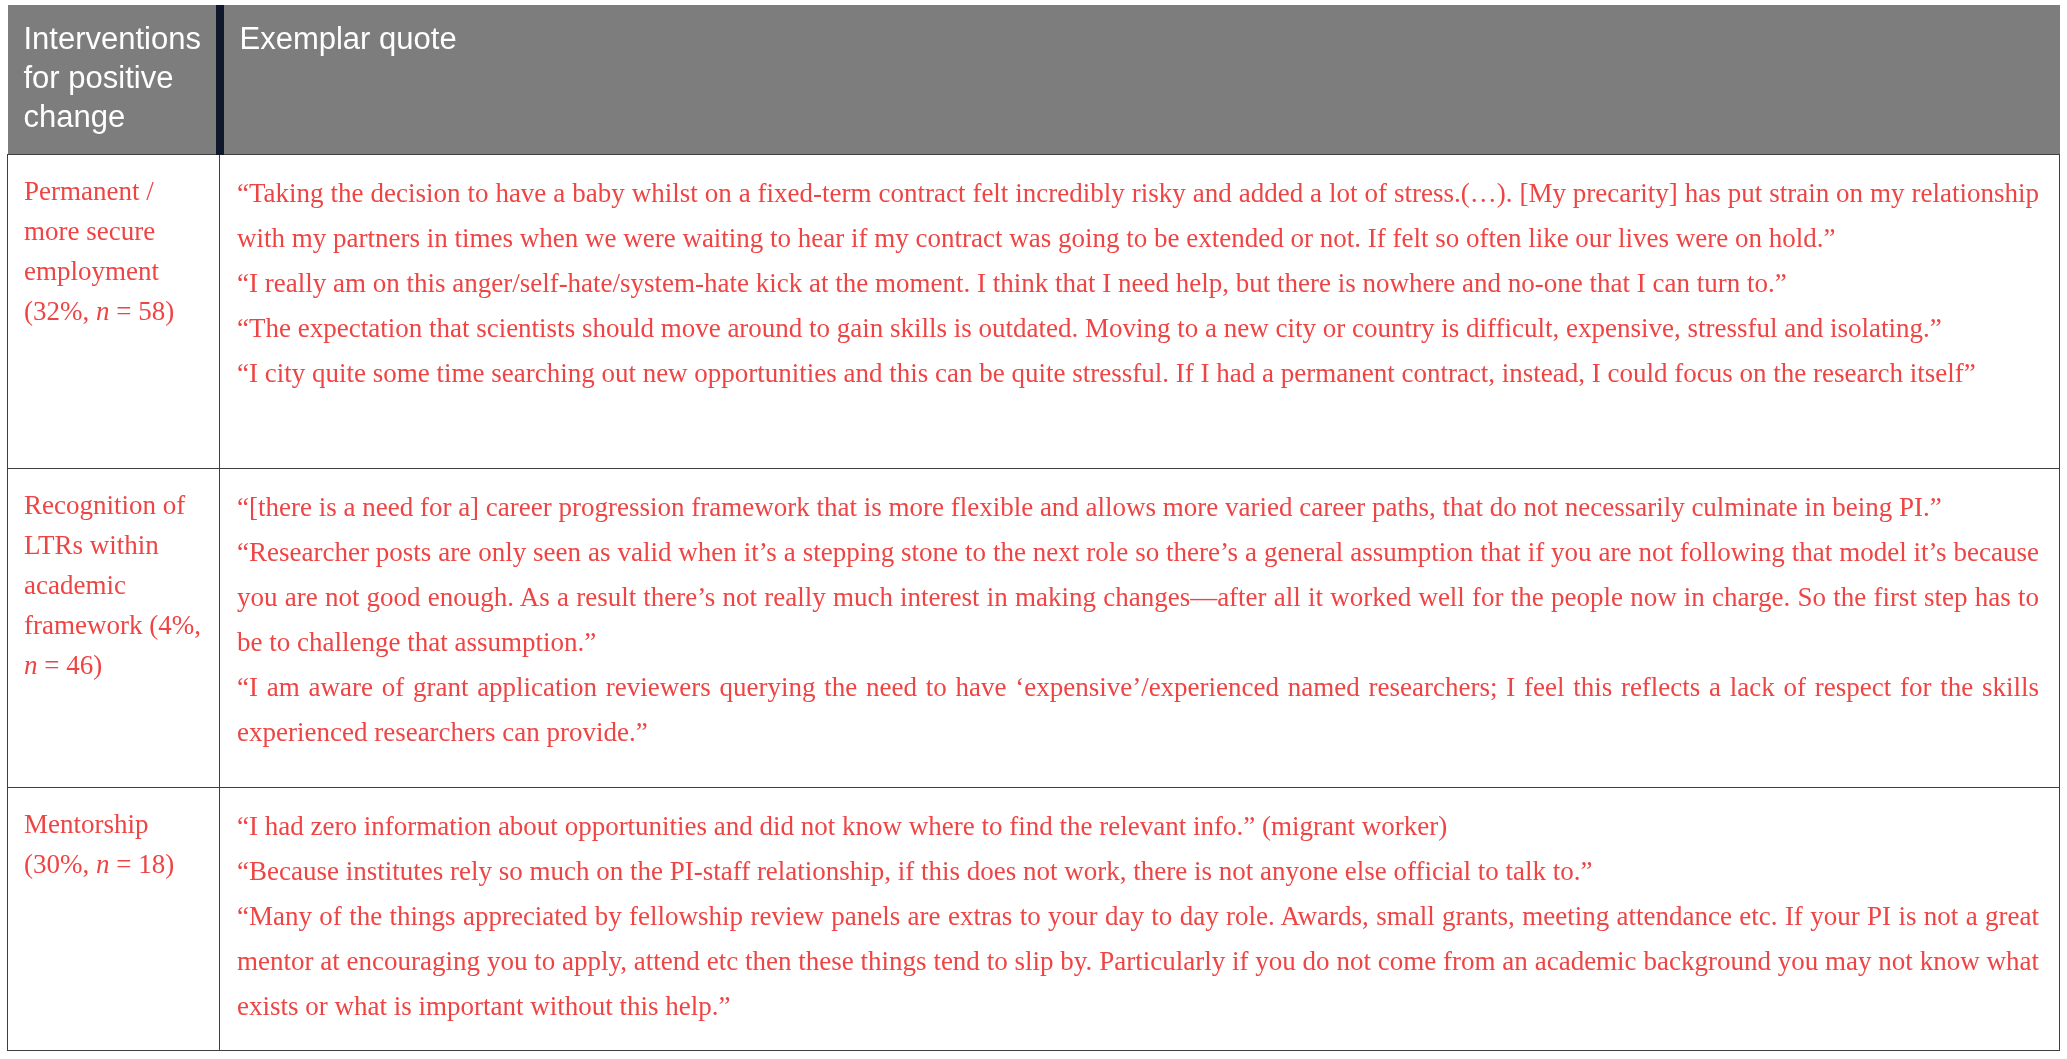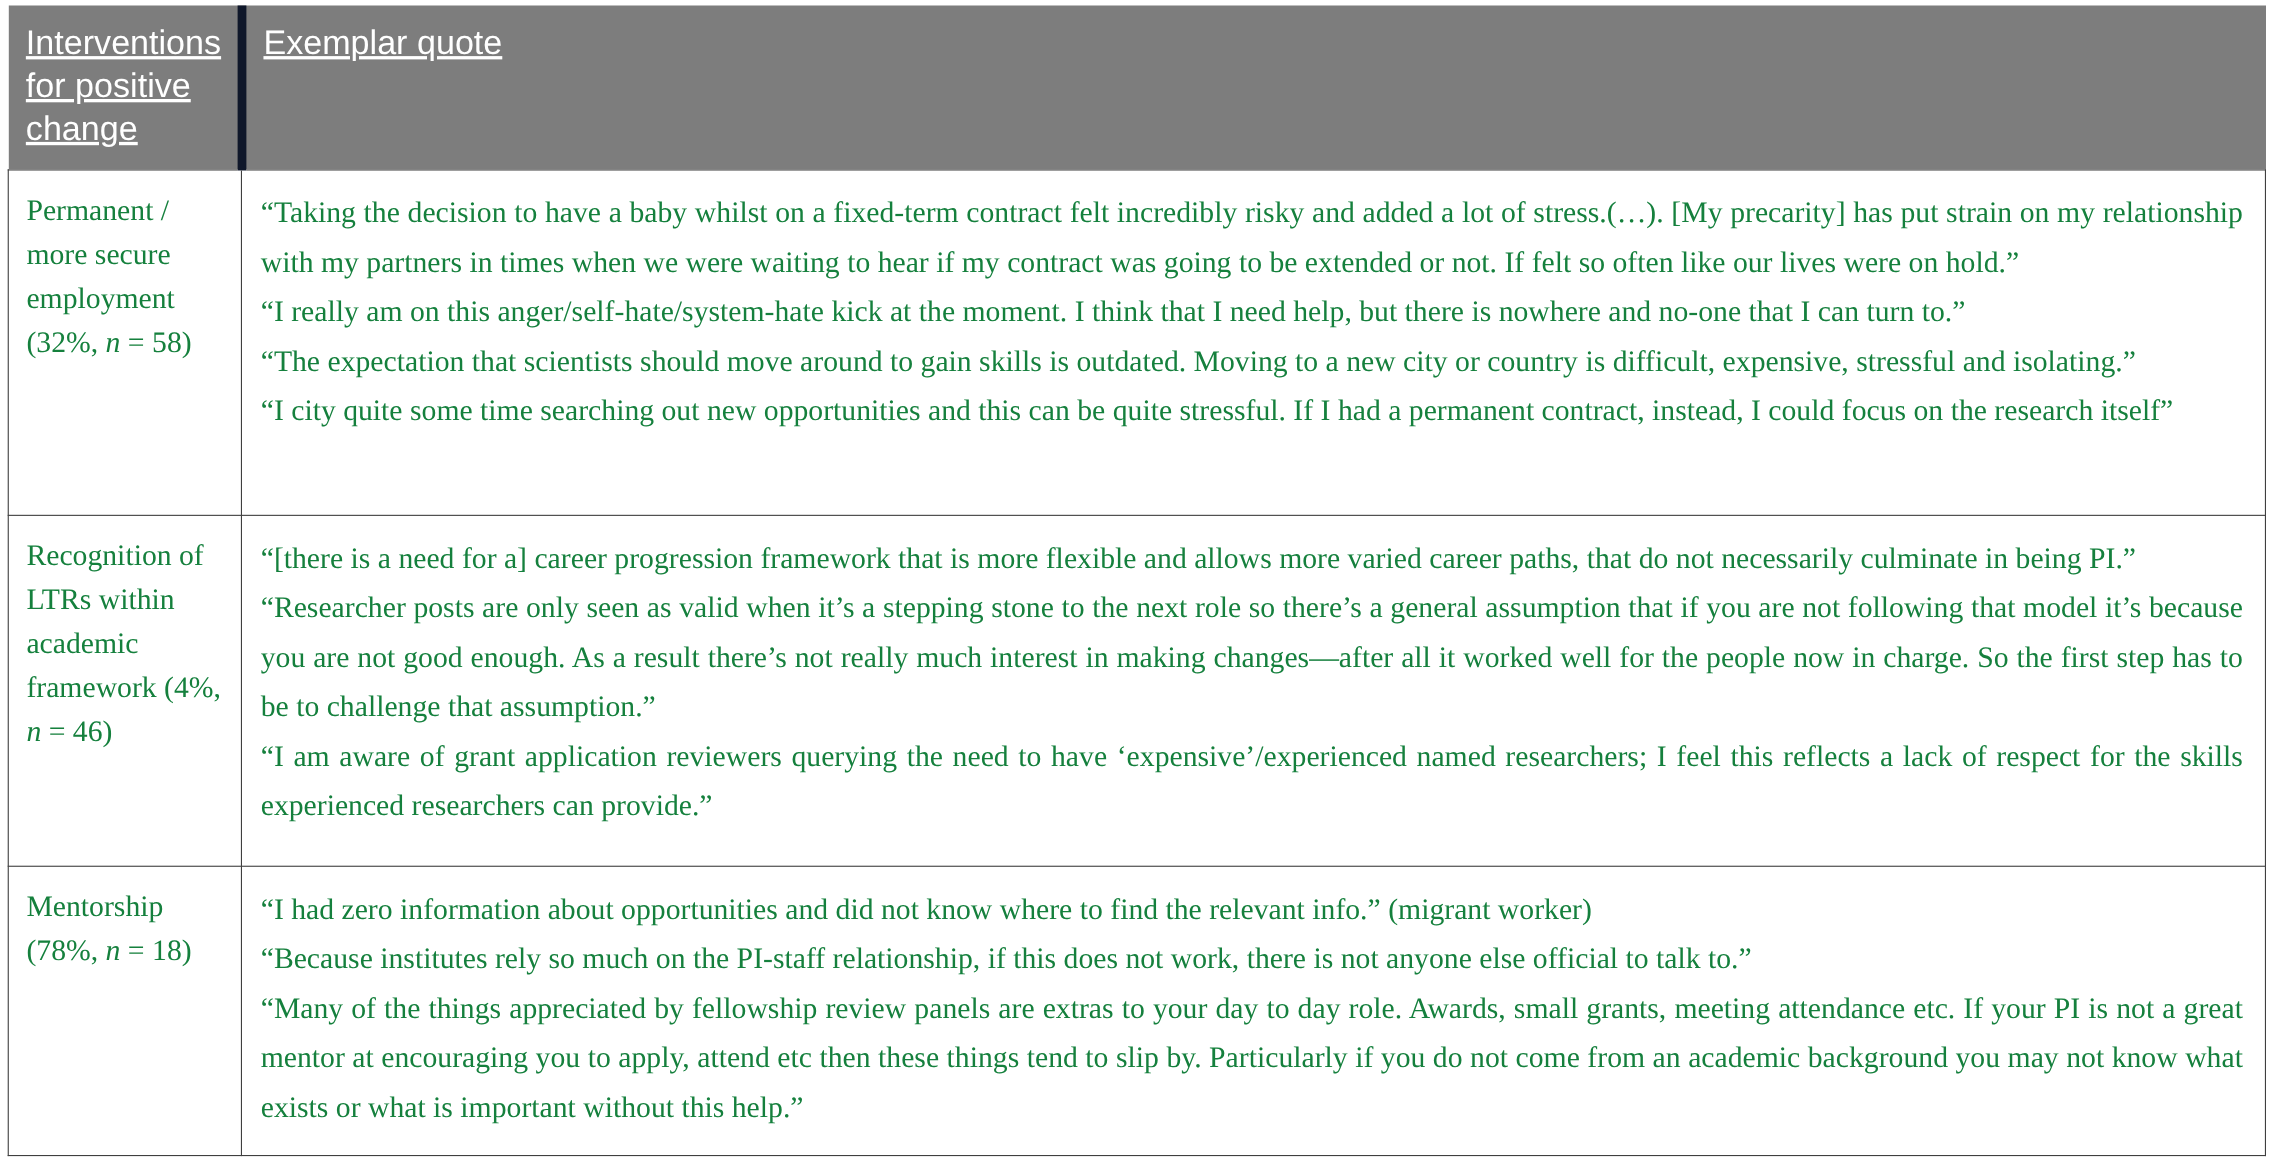--- a/index.html
+++ b/index.html
@@ -25,28 +25,27 @@
     background: #7d7d7d;
     color: #ffffff;
     font-family: "Liberation Sans", sans-serif;
     font-weight: 400;
     font-size: 31px;
     line-height: 39px;
     text-align: left;
     vertical-align: top;
     padding: 14px 16px;
     height: 149px;
-    text-decoration: underline;
   }
   thead th.quote-head { border-left: 8px solid #0f172a; }
   tbody td {
     border: 1px solid #3f3f3f;
     vertical-align: top;
     background: #ffffff;
-    color: #15803d;
+    color: #ef4444;
     font-size: 27px;
     padding: 16px 16px 18px 16px;
   }
   td.interv {
     line-height: 40px;
     font-style: normal;
   }
   td.interv i { font-style: italic; }
   td.quotes {
     line-height: 45px;
@@ -91,21 +90,21 @@
           <span>Recognition of LTRs within academic framework (4%, </span><i>n</i><span> = 46)</span>
         </td>
         <td class="quotes">
           <p class="quote">“[there is a need for a] career progression framework that is more flexible and allows more varied career paths, that do not necessarily culminate in being PI.”</p>
           <p class="quote">“Researcher posts are only seen as valid when it’s a stepping stone to the next role so there’s a general assumption that if you are not following that model it’s because you are not good enough. As a result there’s not really much interest in making changes—after all it worked well for the people now in charge. So the first step has to be to challenge that assumption.”</p>
           <p class="quote">“I am aware of grant application reviewers querying the need to have ‘expensive’/experienced named researchers; I feel this reflects a lack of respect for the skills experienced researchers can provide.”</p>
         </td>
       </tr>
       <tr class="row-2">
         <td class="interv">
-          <span>Mentorship (78%, </span><i>n</i><span> = 18)</span>
+          <span>Mentorship (30%, </span><i>n</i><span> = 18)</span>
         </td>
         <td class="quotes">
           <p class="quote">“I had zero information about opportunities and did not know where to find the relevant info.” (migrant worker)</p>
           <p class="quote">“Because institutes rely so much on the PI-staff relationship, if this does not work, there is not anyone else official to talk to.”</p>
           <p class="quote">“Many of the things appreciated by fellowship review panels are extras to your day to day role. Awards, small grants, meeting attendance etc. If your PI is not a great mentor at encouraging you to apply, attend etc then these things tend to slip by. Particularly if you do not come from an academic background you may not know what exists or what is important without this help.”</p>
         </td>
       </tr>
     </tbody>
   </table>
 </div>

